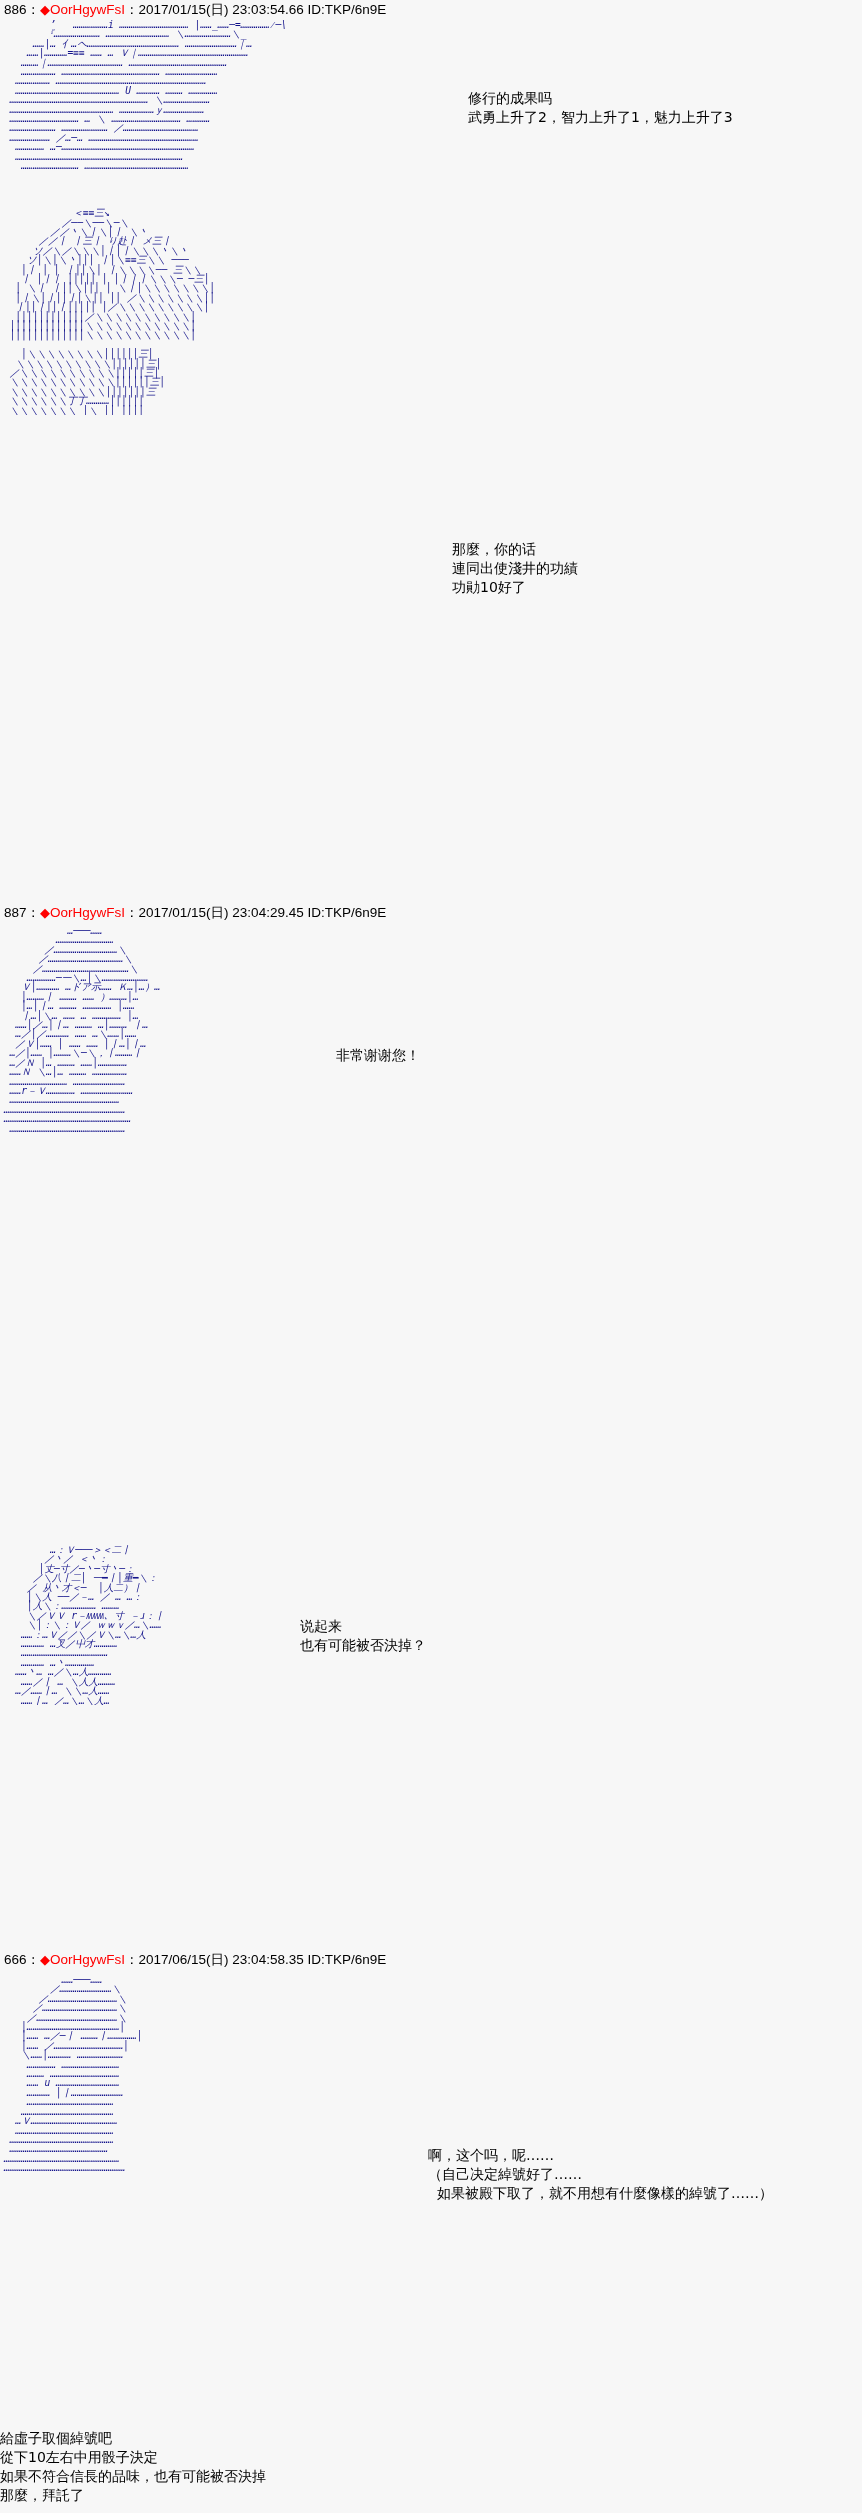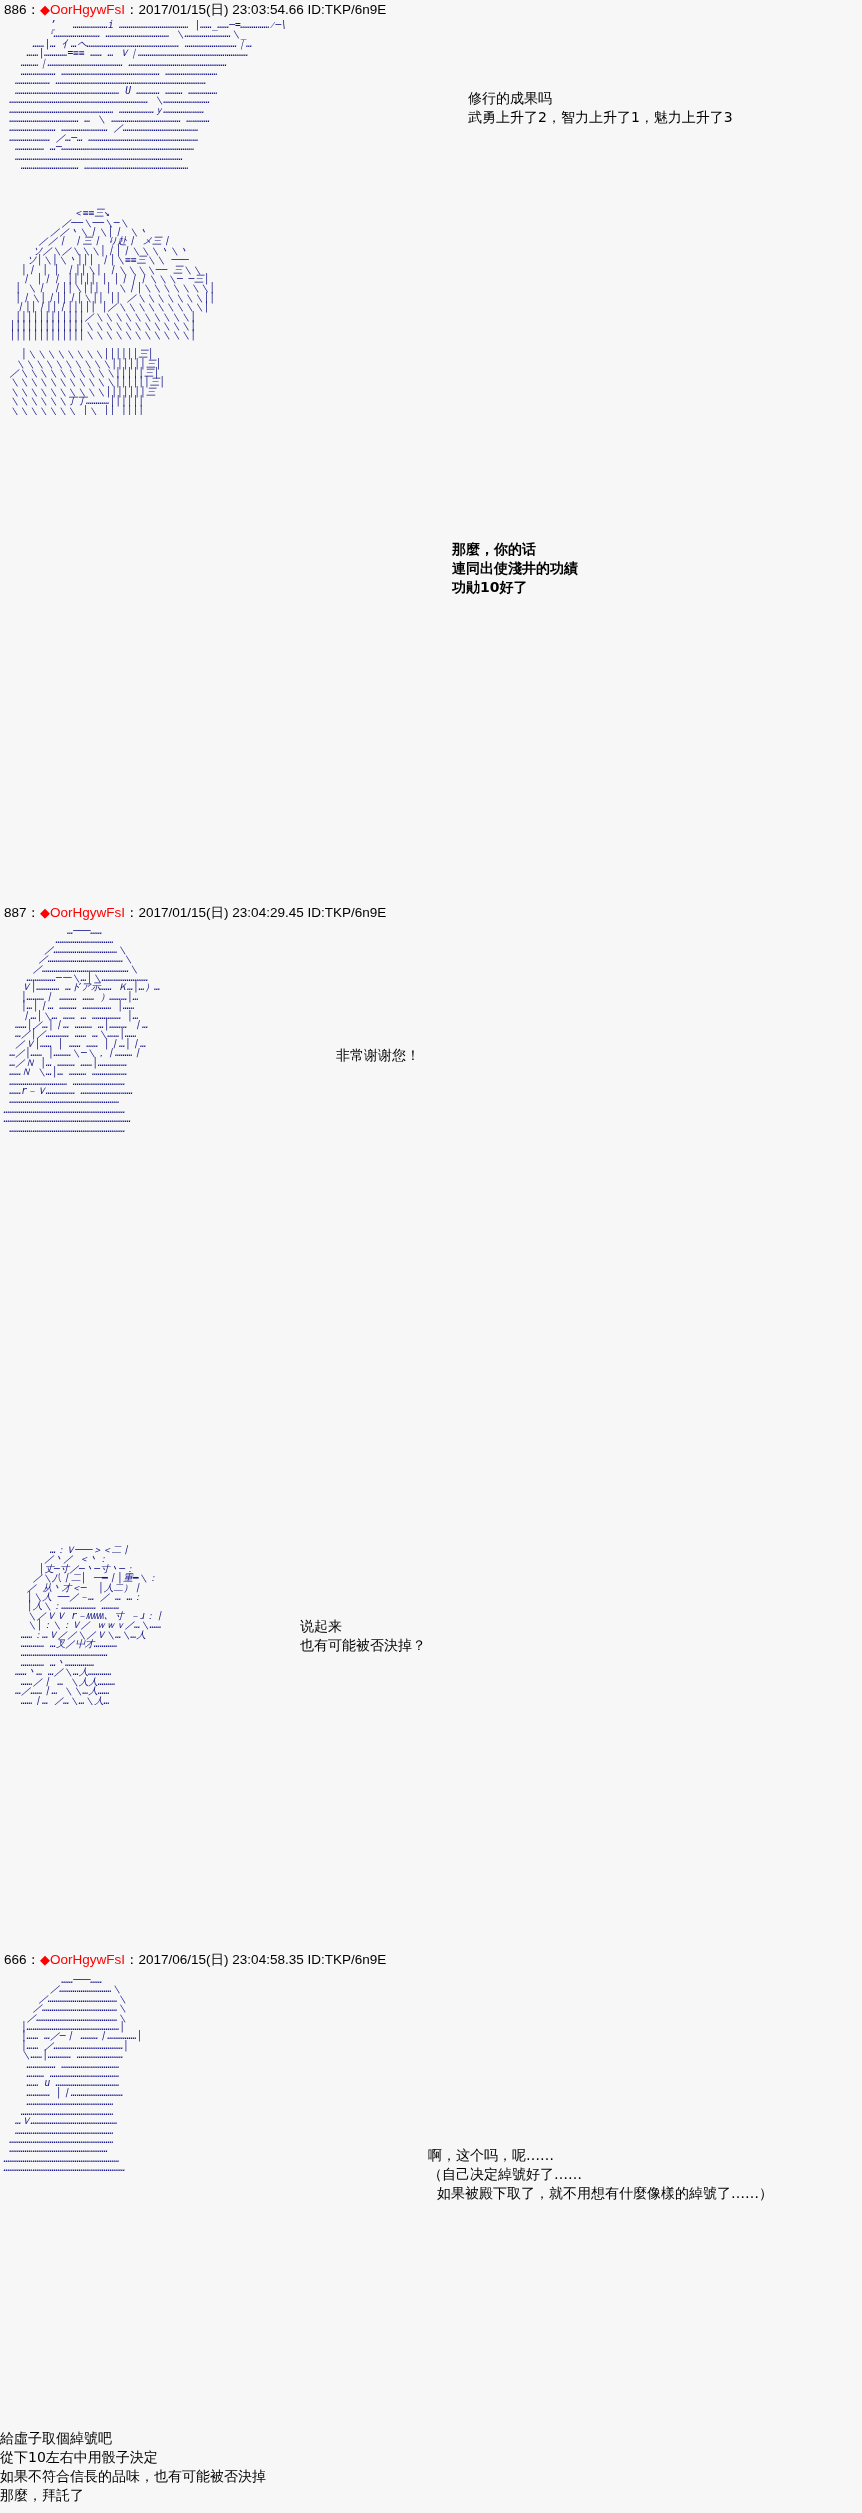--- a/index.html
+++ b/index.html
@@ -178,21 +178,21 @@
    │＼＼＼＼＼＼＼＼││││││三│
   ＼＼＼＼＼＼＼＼＼＼││││││三│
  ／＼＼＼＼＼＼＼＼＼＼│││││三│
  ＼＼＼＼＼＼＼＼＼＼＼││││││三│
  ＼＼＼＼＼＼＼＼＼＼│││││││三
  ＼＼＼＼＼＼丁丁…………││││││
  ＼＼＼＼＼＼＼ │＼ ││ ││││</pre>
 
   <div class="dialogue" style="left:468px;top:72px;margin-top:17px;">修行的成果吗
 武勇上升了2，智力上升了1，魅力上升了3</div>
-  <div class="dialogue" style="left:452px;top:540px;font-weight:bold;">那麼，你的话
+  <div class="dialogue" style="left:452px;top:540px;">那麼，你的话
 連同出使淺井的功績
 功勛10好了</div>
 
   <div class="abs" style="left:0;top:905px;">
     <div class="post-header">
       <span class="num">887</span><span class="sep">：</span><span class="diamond">◆</span><span class="name">OorHgywFsI</span><span class="meta">：2017/01/15(日) 23:04:29.45 ID:TKP/6n9E</span>
     </div>
   </div>
 
   <pre class="aa abs" style="left:0;top:926px;width:420px;">           …───……

